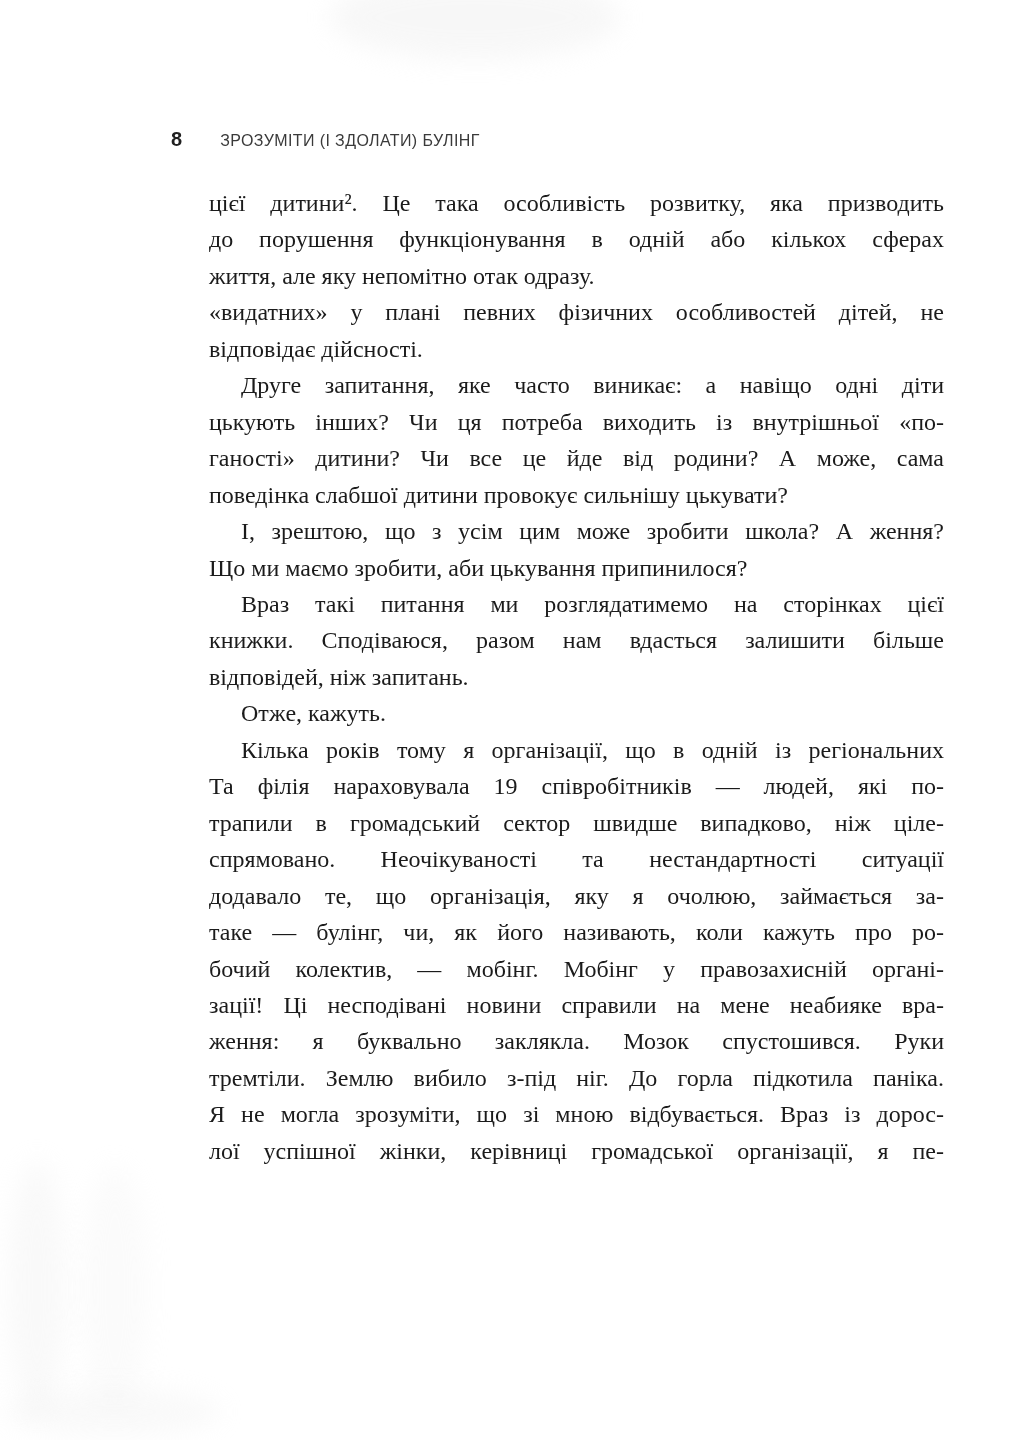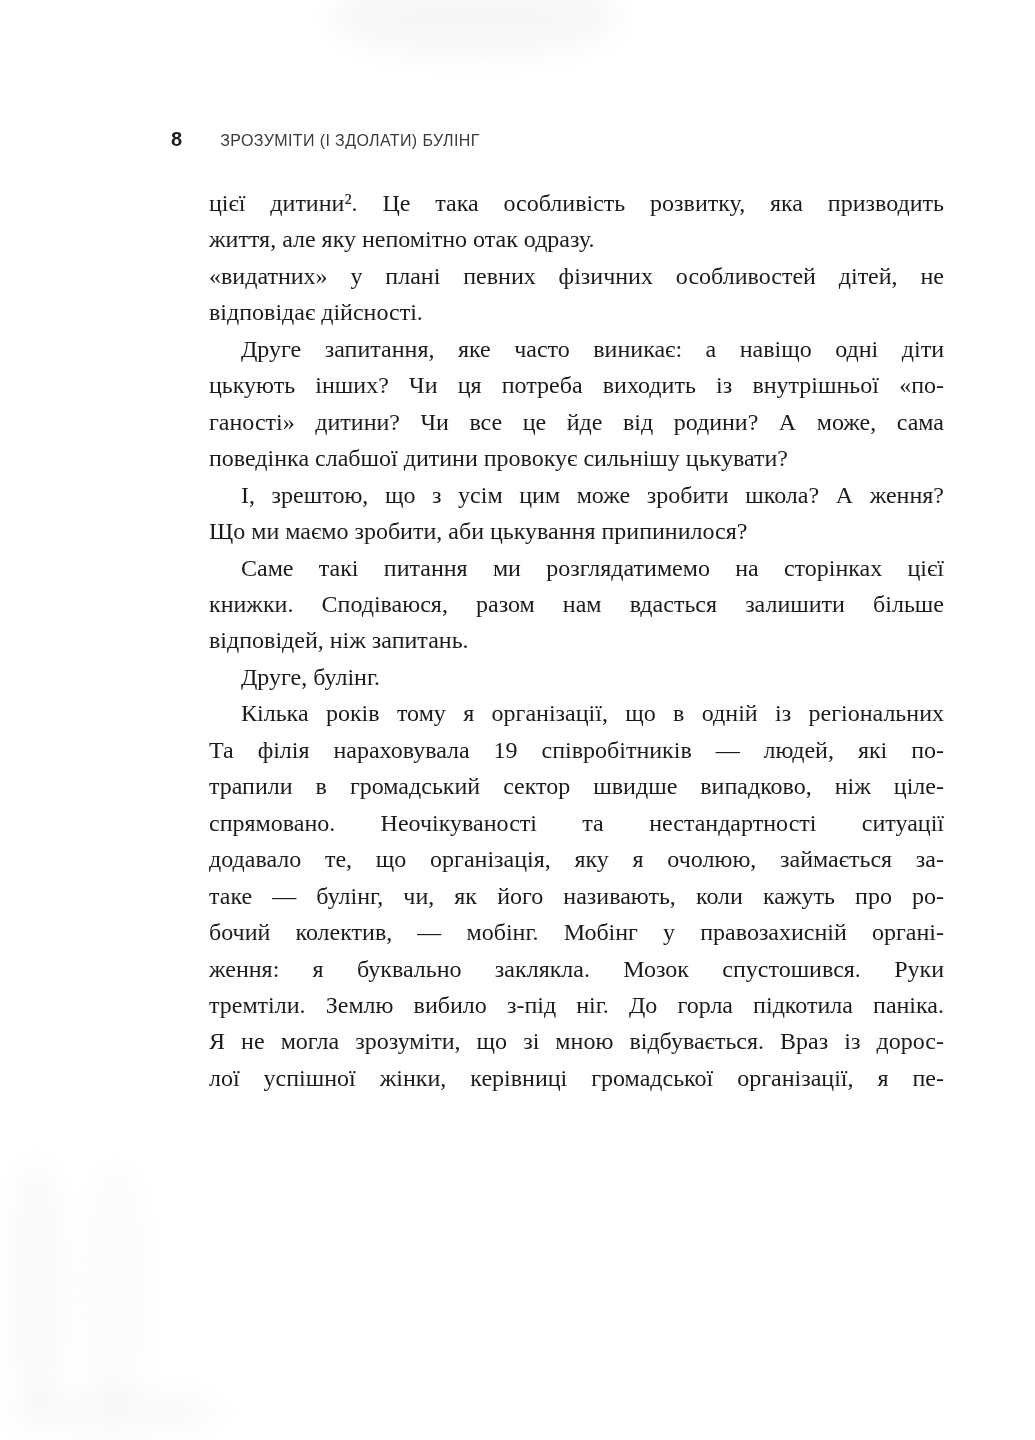--- a/index.html
+++ b/index.html
@@ -78,39 +78,41 @@
   <div class="ghost ghost-left-b"></div>
   <div class="ghost ghost-bottom"></div>
 
   <header class="running-head">
     <span class="pagenum">8</span>
     <span class="rtitle">ЗРОЗУМІТИ (І ЗДОЛАТИ) БУЛІНГ</span>
   </header>
 
   <main class="textblock" id="textblock">
       <div class="line j">цієї дитини². Це така особливість розвитку, яка призводить</div>
+      <div class="line j">до порушення функціонування в одній або кількох сферах</div>
       <div class="line">життя, але яку непомітно отак одразу.</div>
       <div class="line j">«видатних» у плані певних фізичних особливостей дітей, не</div>
       <div class="line">відповідає дійсності.</div>
       <div class="line j ind">Друге запитання, яке часто виникає: а навіщо одні діти</div>
       <div class="line j">цькують інших? Чи ця потреба виходить із внутрішньої «по-</div>
       <div class="line j">ганості» дитини? Чи все це йде від родини? А може, сама</div>
       <div class="line">поведінка слабшої дитини провокує сильнішу цькувати?</div>
       <div class="line j ind">І, зрештою, що з усім цим може зробити школа? А ження?</div>
       <div class="line">Що ми маємо зробити, аби цькування припинилося?</div>
-      <div class="line j ind">Саме такі питання ми розглядатимемо на сторінках цієї</div>
+      <div class="line j ind">Враз такі питання ми розглядатимемо на сторінках цієї</div>
       <div class="line j">книжки. Сподіваюся, разом нам вдасться залишити більше</div>
       <div class="line">відповідей, ніж запитань.</div>
-      <div class="line ind">Друге, булінг.</div>
+      <div class="line ind">Отже, кажуть.</div>
       <div class="line j ind">Кілька років тому я організації, що в одній із регіональних</div>
       <div class="line j">Та філія нараховувала 19 співробітників — людей, які по-</div>
       <div class="line j">трапили в громадський сектор швидше випадково, ніж ціле-</div>
       <div class="line j">спрямовано. Неочікуваності та нестандартності ситуації</div>
       <div class="line j">додавало те, що організація, яку я очолюю, займається за-</div>
       <div class="line j">таке — булінг, чи, як його називають, коли кажуть про ро-</div>
       <div class="line j">бочий колектив, — мобінг. Мобінг у правозахисній органі-</div>
+      <div class="line j">зації! Ці несподівані новини справили на мене неабияке вра-</div>
       <div class="line j">ження: я буквально заклякла. Мозок спустошився. Руки</div>
       <div class="line j">тремтіли. Землю вибило з-під ніг. До горла підкотила паніка.</div>
       <div class="line j">Я не могла зрозуміти, що зі мною відбувається. Враз із дорос-</div>
       <div class="line j">лої успішної жінки, керівниці громадської організації, я пе-</div>
     </main>
 
 </div>
 
 </body></html>

